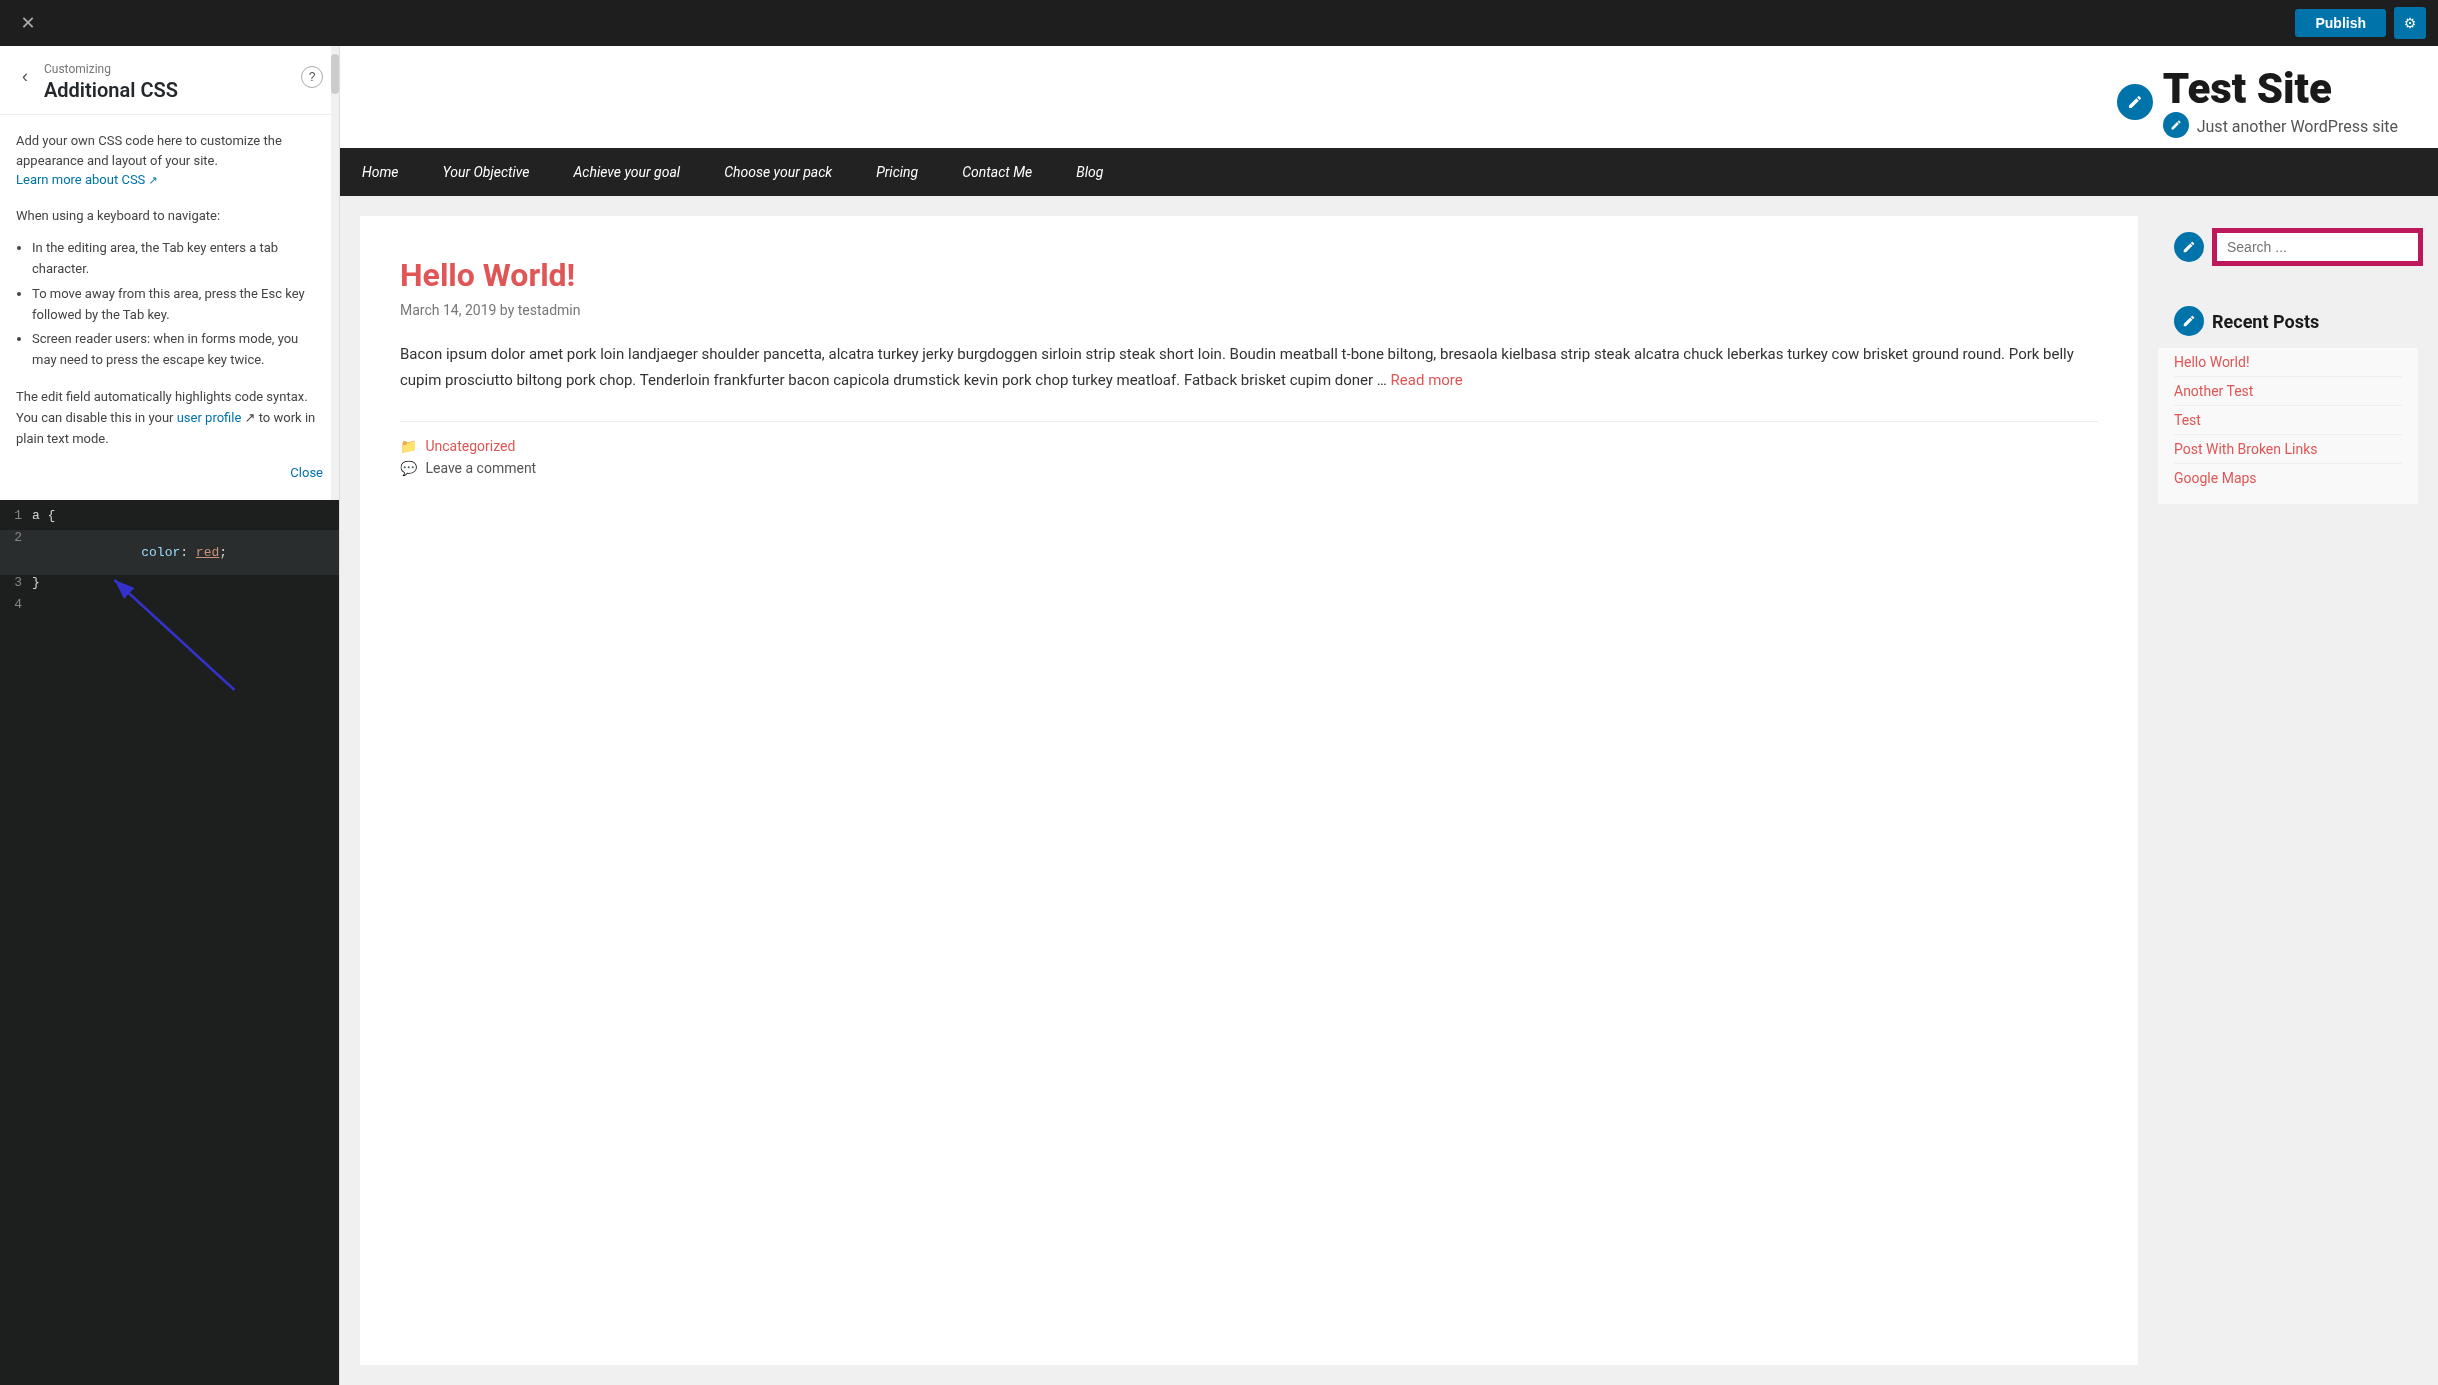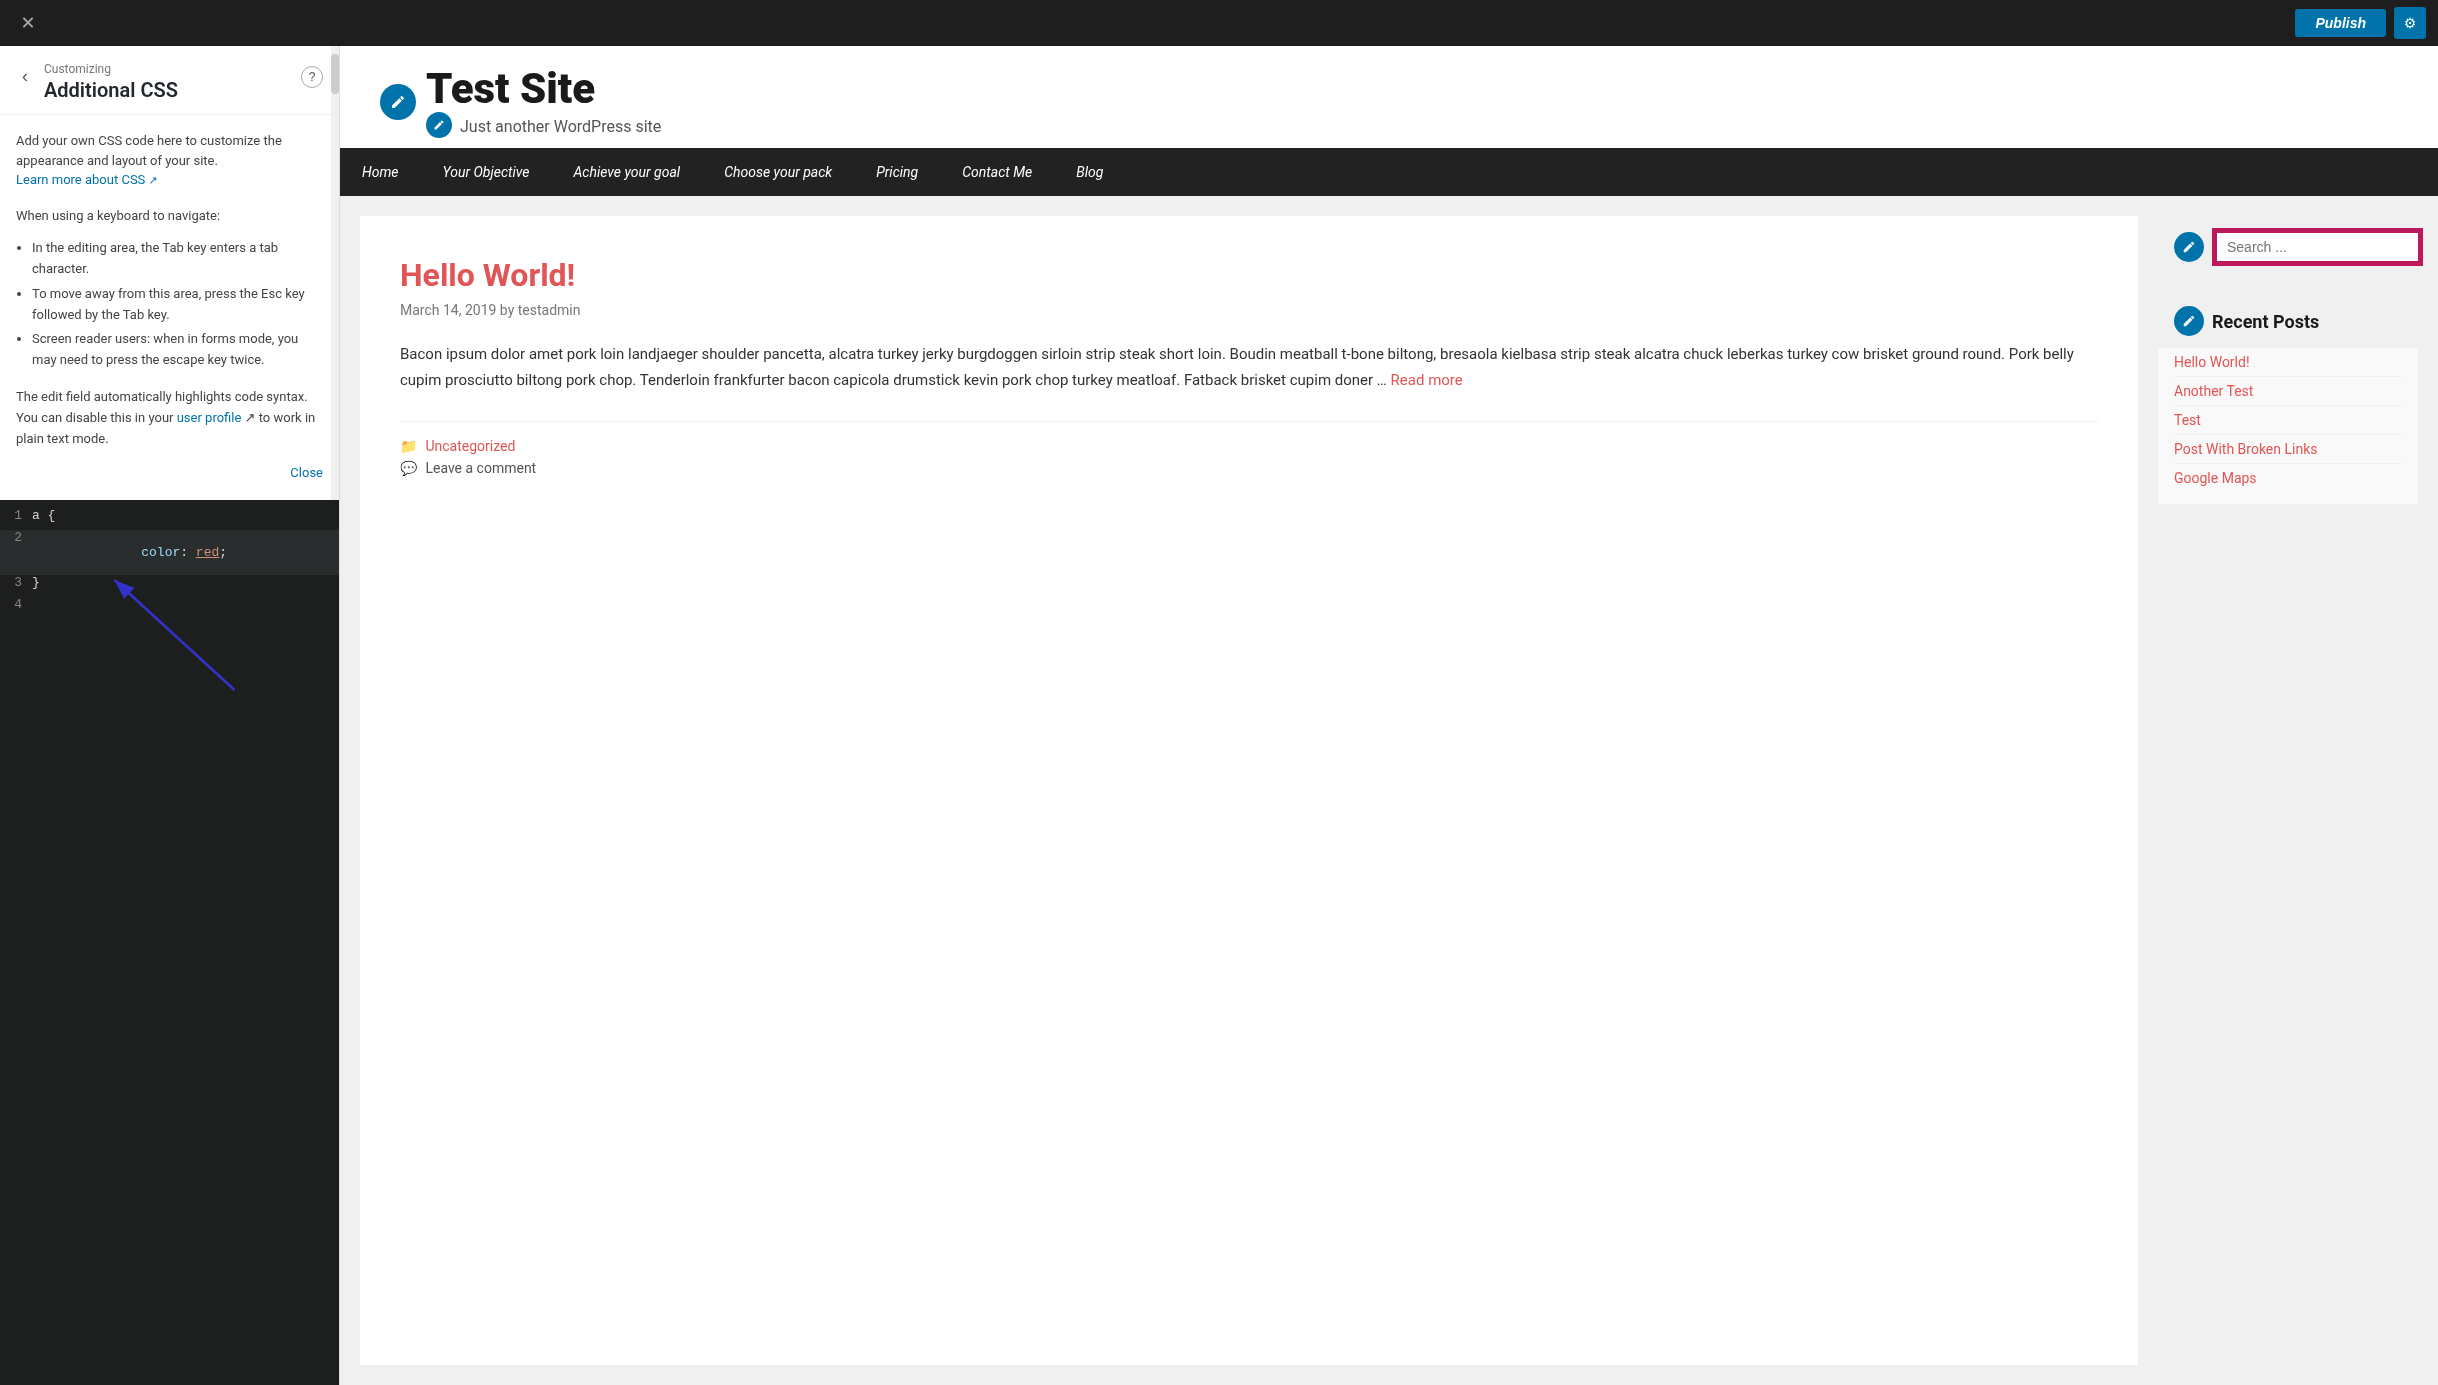--- a/index.html
+++ b/index.html
@@ -24,21 +24,20 @@
     }
     .publish-btn {
       background: #0073aa;
       color: #fff;
       border: none;
       padding: 6px 20px;
       font-size: 14px;
       font-weight: 600;
       cursor: pointer;
       border-radius: 3px;
-      font-style: italic;
     }
     .settings-btn {
       background: #0073aa;
       color: #fff;
       border: none;
       width: 32px; height: 32px;
       font-size: 14px;
       cursor: pointer;
       border-radius: 3px;
       display: flex; align-items: center; justify-content: center;
@@ -202,20 +201,21 @@
       flex-direction: column;
     }
 
     
     .site-header {
       padding: 20px 40px 10px;
       background: #fff;
       display: flex;
       align-items: center;
       gap: 10px;
+      justify-content: flex-end;
     }
     .site-title-block {}
     .site-name {
       font-size: 42px;
       font-weight: 900;
       color: #1a1a1a;
       line-height: 1.1;
     }
     .site-tagline {
       font-size: 16px;

